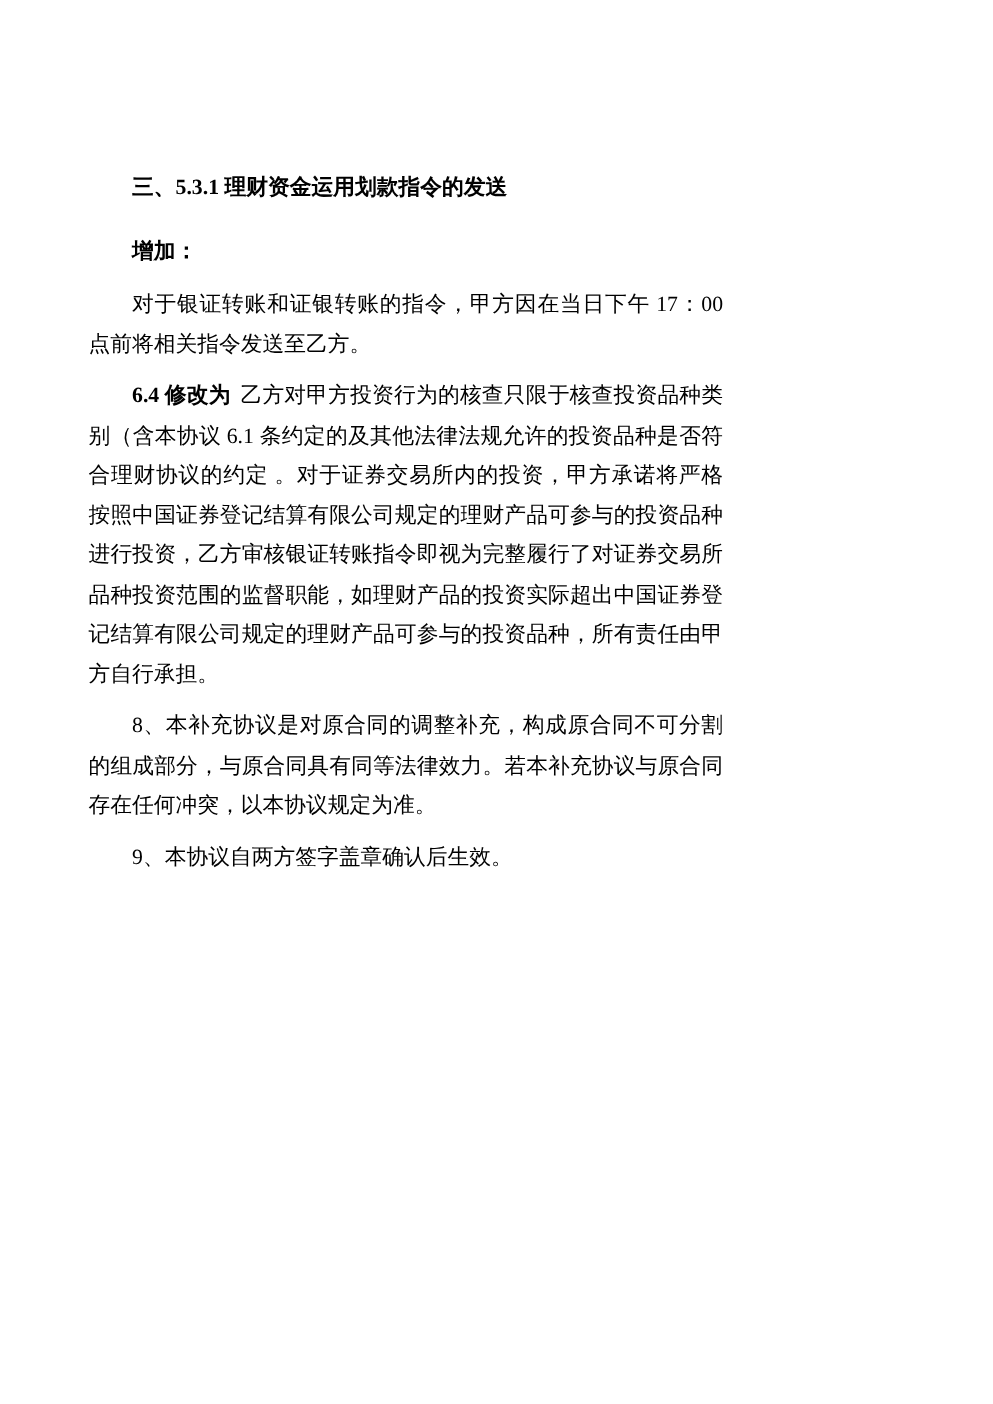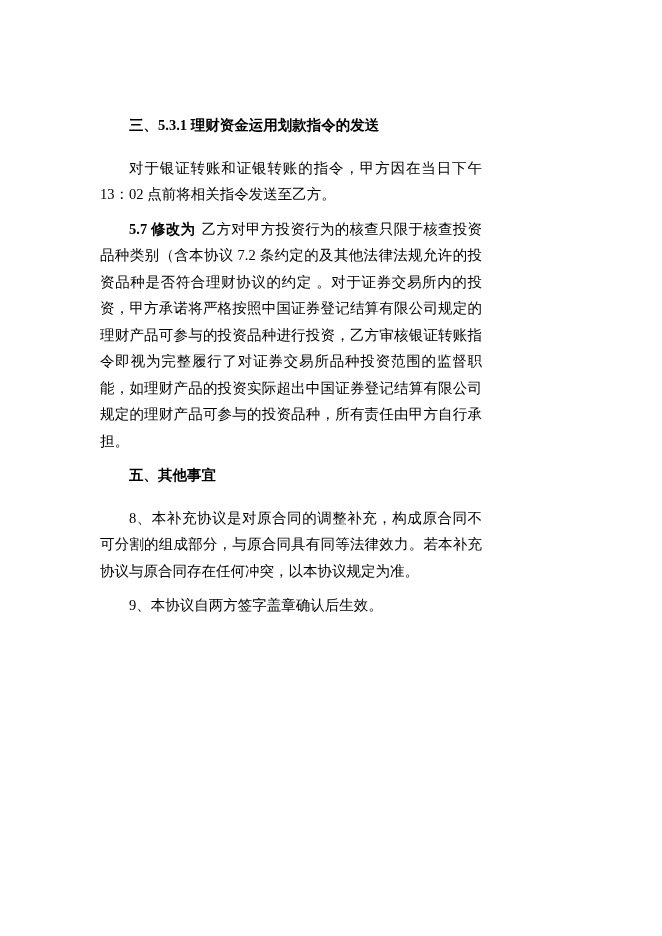--- a/index.html
+++ b/index.html
@@ -11,21 +11,21 @@
     height: 936px;
     background: #ffffff;
     overflow: hidden;
     font-family: "Liberation Serif", "DejaVu Serif", serif;
     color: #000000;
   }
   .page {
     box-sizing: border-box;
     width: 574px;
     height: 936px;
-    padding: 112px 92px 60px 100px;
+    padding: 112px 92px 60px 59px;
     background: #ffffff;
   }
   .doc {
     font-size: 14.5px;
     line-height: 26.5px;
     text-align: justify;
   }
   .doc h2 {
     font-size: 14.5px;
     font-weight: bold;
@@ -51,27 +51,27 @@
   }
 </style>
 </head>
 <body>
 
 <div class="page">
   <div class="doc">
 
     <h2 class="first">三、5.3.1 理财资金运用划款指令的发送</h2>
 
+    <p class="label">增加：</p>
 
-    <p>对于银证转账和证银转账的指令，甲方因在当日下午 13：02 点前将相关指令发送至乙方。</p>
+    <p>对于银证转账和证银转账的指令，甲方因在当日下午 17：00 点前将相关指令发送至乙方。</p>
 
 
-    <p><span class="bold-lead">5.7 修改为</span><span>乙方对甲方投资行为的核查只限于核查投资品种类别（含本协议 7.2 条约定的及其他法律法规允许的投资品种是否符合理财协议的约定 。对于证券交易所内的投资，甲方承诺将严格按照中国证券登记结算有限公司规定的理财产品可参与的投资品种进行投资，乙方审核银证转账指令即视为完整履行了对证券交易所品种投资范围的监督职能，如理财产品的投资实际超出中国证券登记结算有限公司规定的理财产品可参与的投资品种，所有责任由甲方自行承担。</span></p>
+    <p><span class="bold-lead">6.4 修改为</span><span>乙方对甲方投资行为的核查只限于核查投资品种类别（含本协议 6.1 条约定的及其他法律法规允许的投资品种是否符合理财协议的约定 。对于证券交易所内的投资，甲方承诺将严格按照中国证券登记结算有限公司规定的理财产品可参与的投资品种进行投资，乙方审核银证转账指令即视为完整履行了对证券交易所品种投资范围的监督职能，如理财产品的投资实际超出中国证券登记结算有限公司规定的理财产品可参与的投资品种，所有责任由甲方自行承担。</span></p>
 
-    <h2>五、其他事宜</h2>
 
     <p>8、本补充协议是对原合同的调整补充，构成原合同不可分割的组成部分，与原合同具有同等法律效力。若本补充协议与原合同存在任何冲突，以本协议规定为准。</p>
 
     <p>9、本协议自两方签字盖章确认后生效。</p>
 
 
   </div>
 </div>
 
 </body></html>

